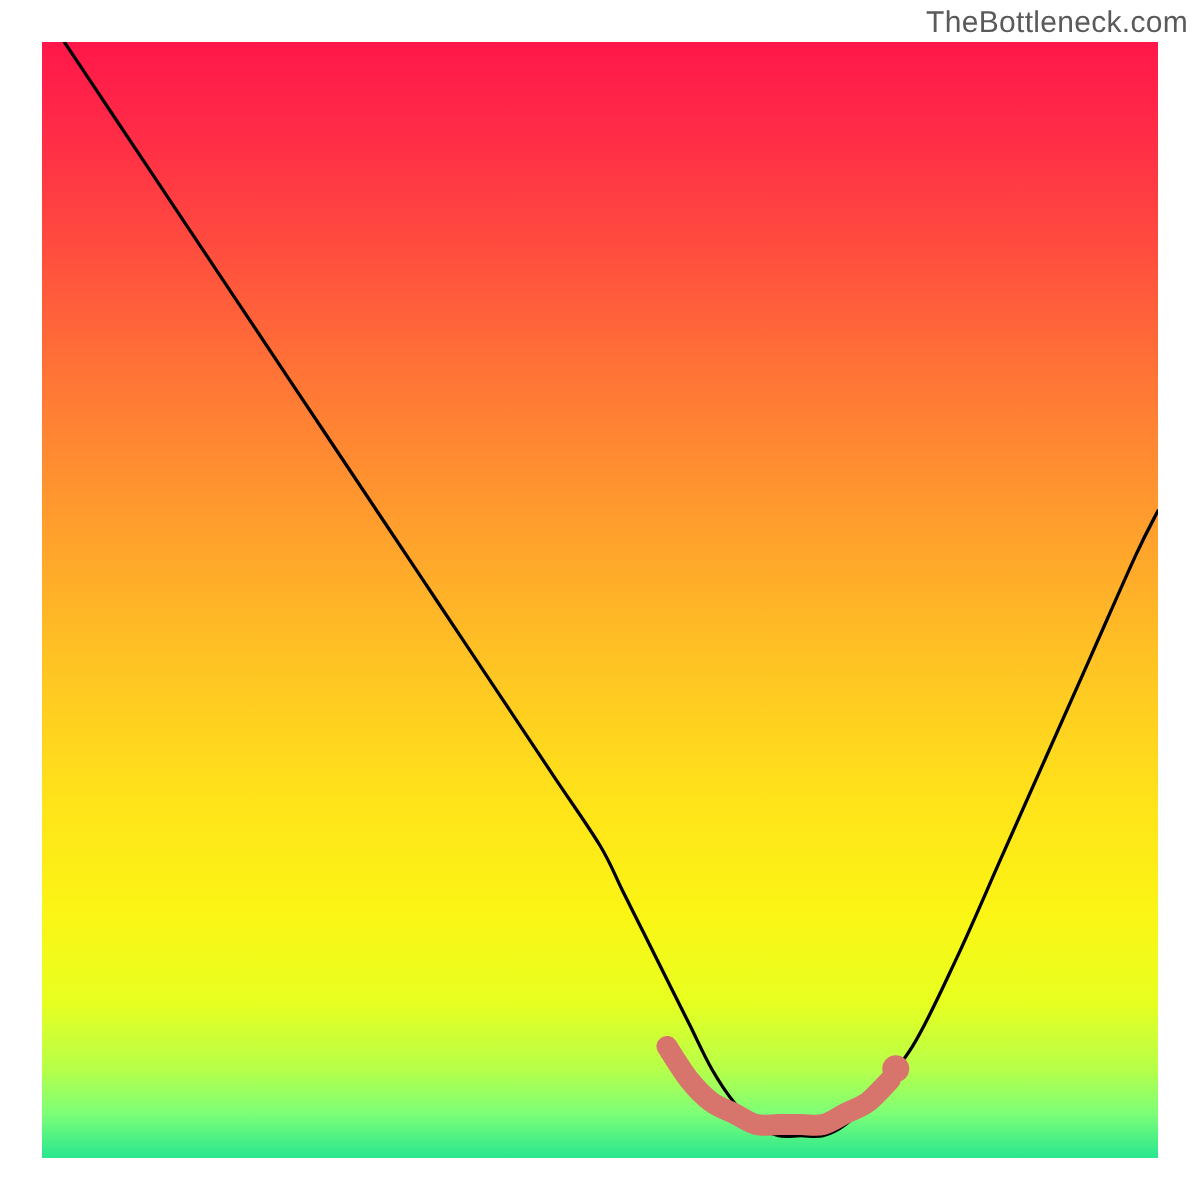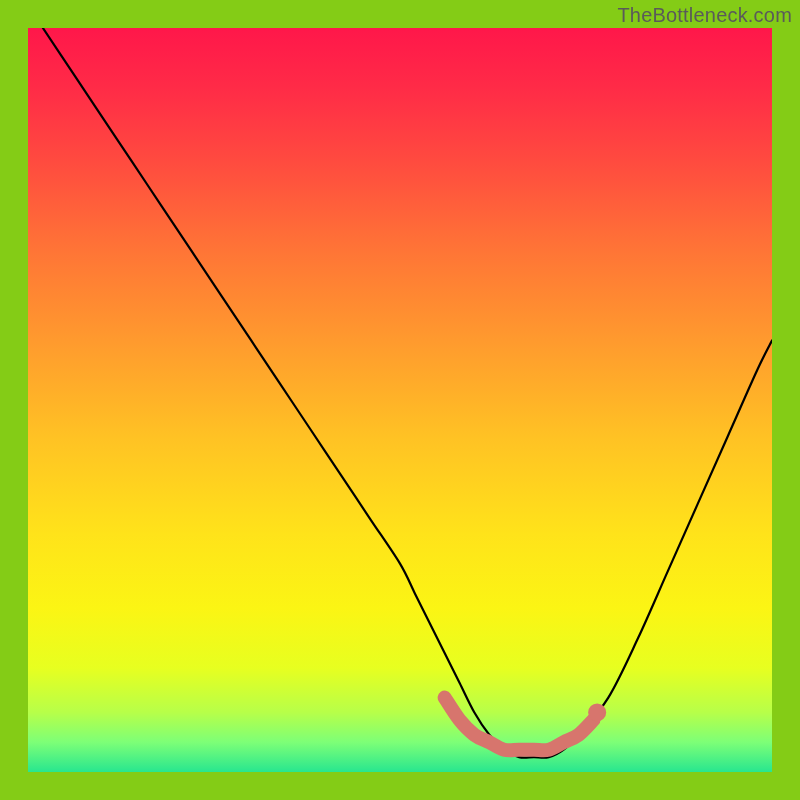--- a/index.html
+++ b/index.html
@@ -10,21 +10,21 @@
     overflow: hidden;
     background: #000;
     font-family: Arial, Helvetica, sans-serif;
   }
   .frame {
     position: absolute;
     left: 0;
     top: 0;
     width: 800px;
     height: 800px;
-    background: #84cc16;
+    background: #ffffff;
   }
   .plot {
     position: absolute;
     left: 28px;
     top: 28px;
     width: 744px;
     height: 744px;
     overflow: hidden;
   }
   .watermark {

